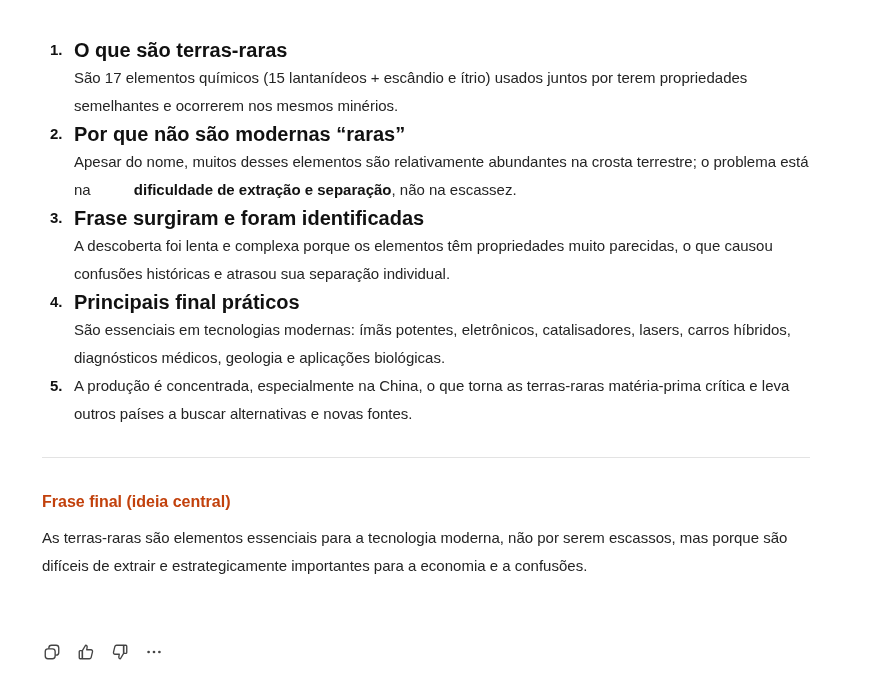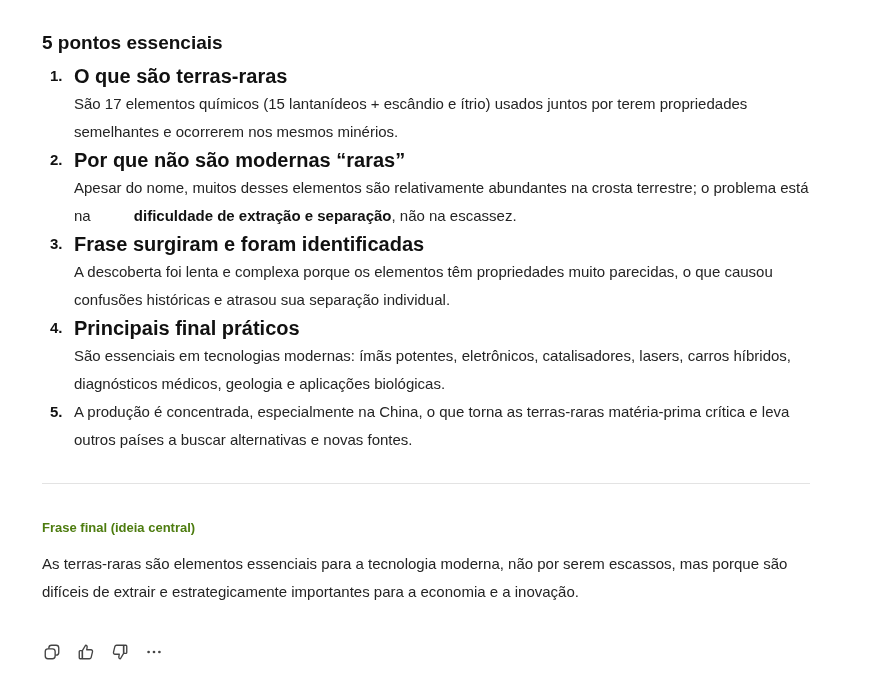--- a/index.html
+++ b/index.html
@@ -25,42 +25,41 @@
   }
   .point-body {
     font-size: 15px; line-height: 28px; color: #242424;
   }
   .point-body b { color: #111; margin-left: 39px; }
   hr.divider {
     border: 0; border-top: 1px solid #e3e3e3;
     margin: 29px 0 0 0; width: 768px;
   }
   h3.final-title {
-    margin: 32px 0 0 0; font-size: 13px; font-weight: bold; color: #4d7c0f;
+    margin: 32px 0 0 0; font-size: 16px; font-weight: bold; color: #c2410c;
     line-height: 24px;
   }
   p.final-body {
     margin: 10px 0 0 0; font-size: 15px; line-height: 28px; color: #242424;
     width: 760px;
   }
   .actions {
     position: absolute; left: 42px; top: 642px;
     display: flex; align-items: center; gap: 14px;
   }
   .action-btn {
     width: 20px; height: 20px; display: flex; align-items: center; justify-content: center;
     cursor: pointer; color: #444;
   }
   .action-btn svg { width: 18px; height: 18px; }
 </style>
 </head>
 <body>
 
 <div class="content">
-  <h2 class="section-title">5 pontos essenciais</h2>
 
   <ol class="points">
     <li>
       <span class="num">1.</span>
       <div class="point-title">O que são terras-raras</div>
       <div class="point-body">São 17 elementos químicos (15 lantanídeos + escândio e ítrio) usados juntos por terem propriedades semelhantes e ocorrerem nos mesmos minérios.</div>
     </li>
     <li>
       <span class="num">2.</span>
       <div class="point-title">Por que não são modernas “raras”</div>
@@ -78,21 +77,21 @@
     </li>
     <li>
       <span class="num">5.</span>
       <div class="point-body">A produção é concentrada, especialmente na China, o que torna as terras-raras matéria-prima crítica e leva outros países a buscar alternativas e novas fontes.</div>
     </li>
   </ol>
 
   <hr class="divider">
 
   <h3 class="final-title">Frase final (ideia central)</h3>
-  <p class="final-body">As terras-raras são elementos essenciais para a tecnologia moderna, não por serem escassos, mas porque são difíceis de extrair e estrategicamente importantes para a economia e a inovação.</p>
+  <p class="final-body">As terras-raras são elementos essenciais para a tecnologia moderna, não por serem escassos, mas porque são difíceis de extrair e estrategicamente importantes para a economia e a confusões.</p>
 </div>
 
 <div class="actions">
   <div class="action-btn" title="Copy">
     <svg viewBox="0 0 20 20" fill="none" stroke="#444" stroke-width="1.5">
       <rect x="6.5" y="2.5" width="11" height="11" rx="3"></rect>
       <rect x="2.5" y="6.5" width="11" height="11" rx="3" fill="#fff"></rect>
     </svg>
   </div>
   <div class="action-btn" title="Like">

